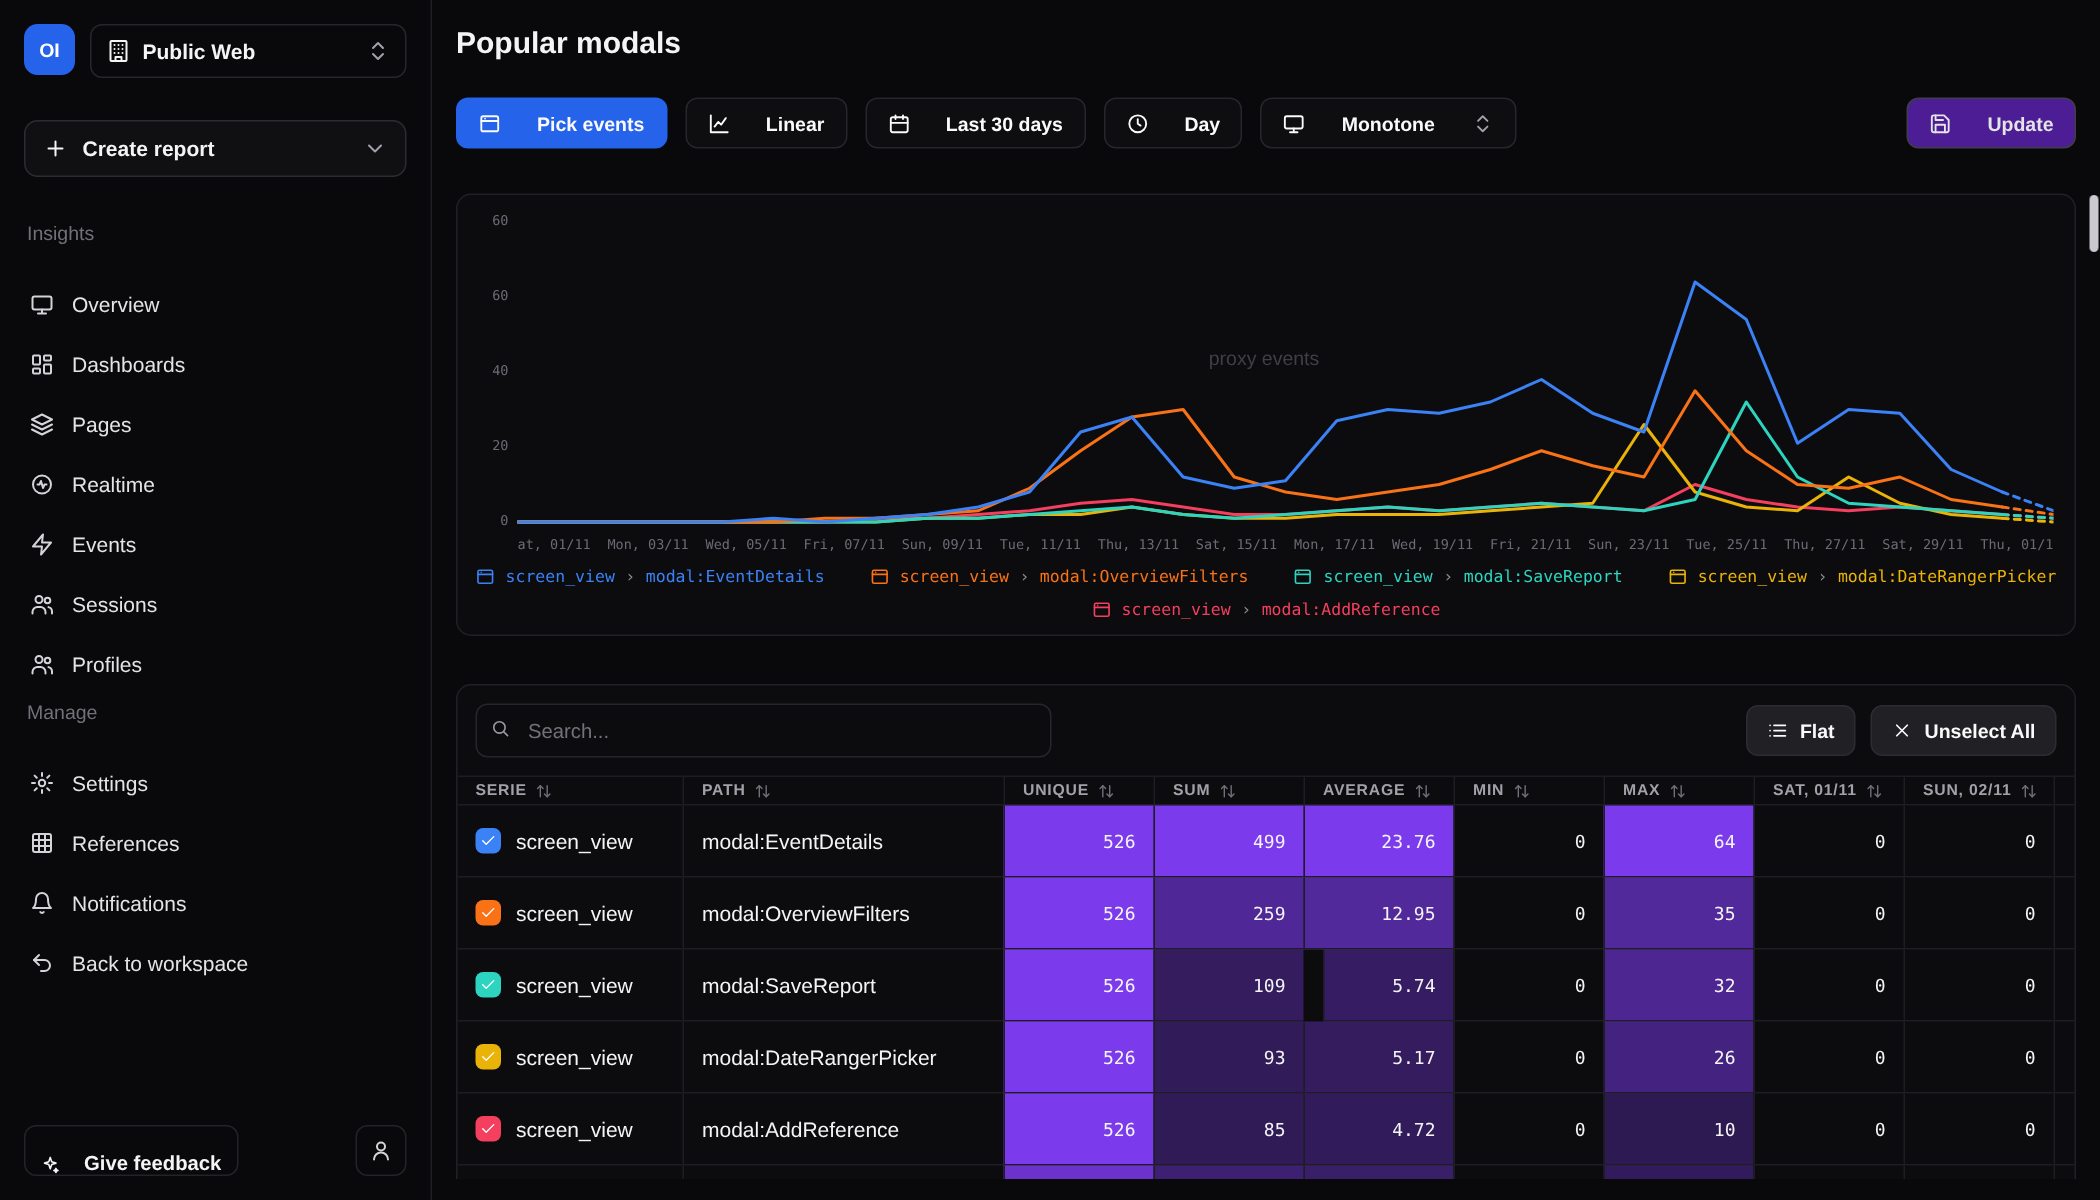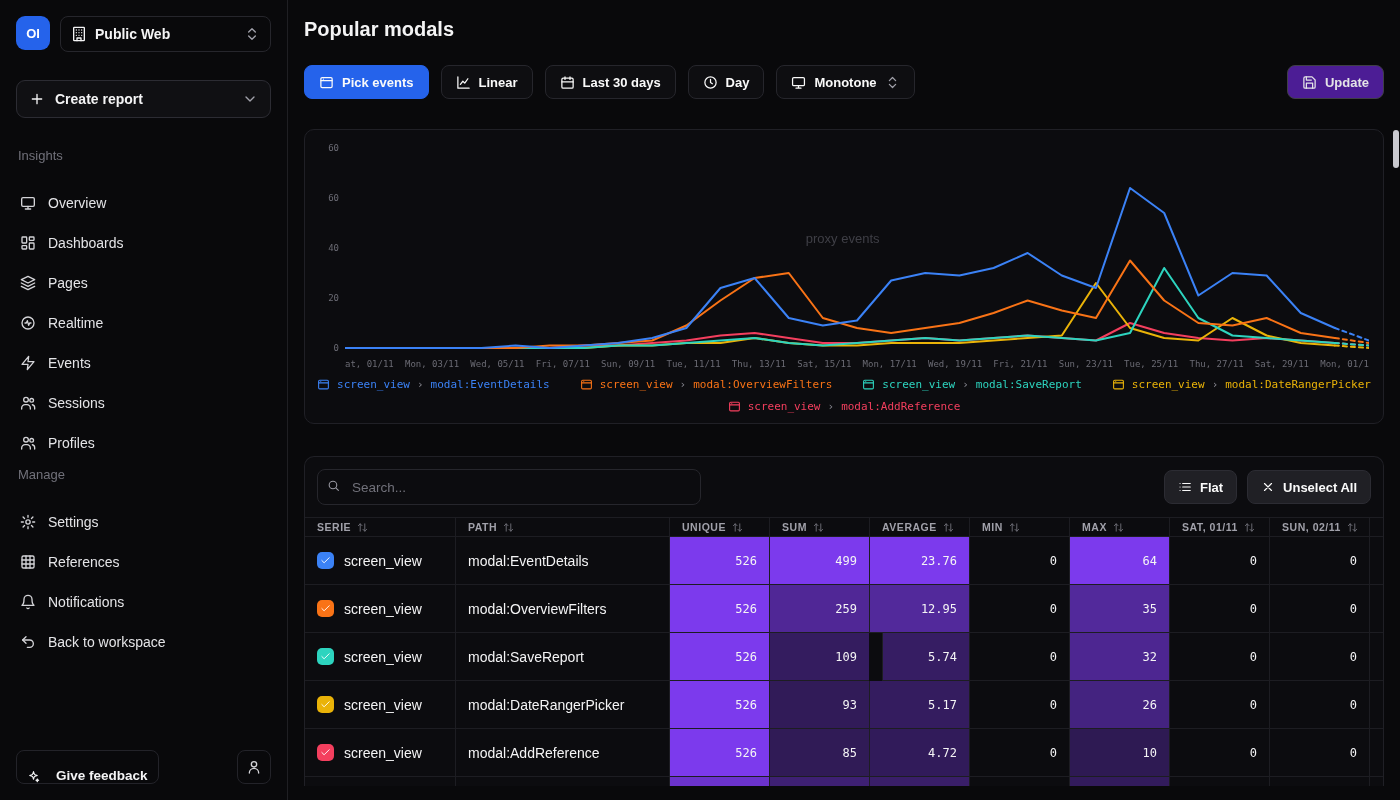--- a/index.html
+++ b/index.html
@@ -32,21 +32,21 @@
   .feedback-btn { display:flex; align-items:flex-end; gap:16px; height:34px; padding:0 10px;
     background:transparent; border:1px solid #232329; border-radius:8px; color:#f4f4f5;
     font-size:13.5px; font-weight:600; cursor:pointer; font-family:inherit; }
   .profile-btn { width:34px; height:34px; display:flex; align-items:center; justify-content:center;
     background:transparent; border:1px solid #232329; border-radius:8px; color:#d4d4d8; cursor:pointer; }
 
   
   main { flex:1; padding:16px 16px 0 16px; overflow:hidden; position:relative; }
   h1 { font-size:20px; font-weight:700; margin:2px 0 24px; }
   .toolbar { display:flex; align-items:center; gap:12px; margin-bottom:30px; }
-  .tbtn { display:flex; align-items:center; gap:8px; height:34px; padding:0 14px; border-radius:8px;
+  .tbtn { display:flex; align-items:center; gap:24px; height:34px; padding:0 14px; border-radius:8px;
     border:1px solid #26262c; background:#0e0e11; color:#fafafa; font-size:13px; font-weight:600;
     cursor:pointer; font-family:inherit; white-space:nowrap; }
   .tbtn .icon svg { width:15px; height:15px; }
   .tbtn.primary { background:#2563eb; border-color:#2563eb; }
   .tbtn.update { margin-left:auto; background:#4c1d95; border-color:#3f3f46; color:#e4e4e7; }
   .tbtn .chev { color:#a1a1aa; }
 
   
   .chart-panel { border:1px solid #202026; background:#0c0c0f; border-radius:10px;
     padding:12px 14px 10px; margin-bottom:32px; }
@@ -367,21 +367,21 @@
           <span>Tue, 11/11</span>
           <span>Thu, 13/11</span>
           <span>Sat, 15/11</span>
           <span>Mon, 17/11</span>
           <span>Wed, 19/11</span>
           <span>Fri, 21/11</span>
           <span>Sun, 23/11</span>
           <span>Tue, 25/11</span>
           <span>Thu, 27/11</span>
           <span>Sat, 29/11</span>
-          <span>Mon, 01/1</span>
+          <span>Thu, 01/1</span>
         </div>
       <div class="legend-row" id="legend-row-1">
           <div class="legend-item">
             <span class="icon sm" style="color:#3b82f6">
               <svg viewBox="0 0 24 24" fill="none" stroke="currentColor" stroke-width="2" stroke-linecap="round" stroke-linejoin="round">
                 <rect x="3" y="4" width="18" height="16" rx="2"></rect>
                 <path d="M3 9h18"></path>
                 <path d="M7 6.5h.01"></path>
               </svg>
             </span>

